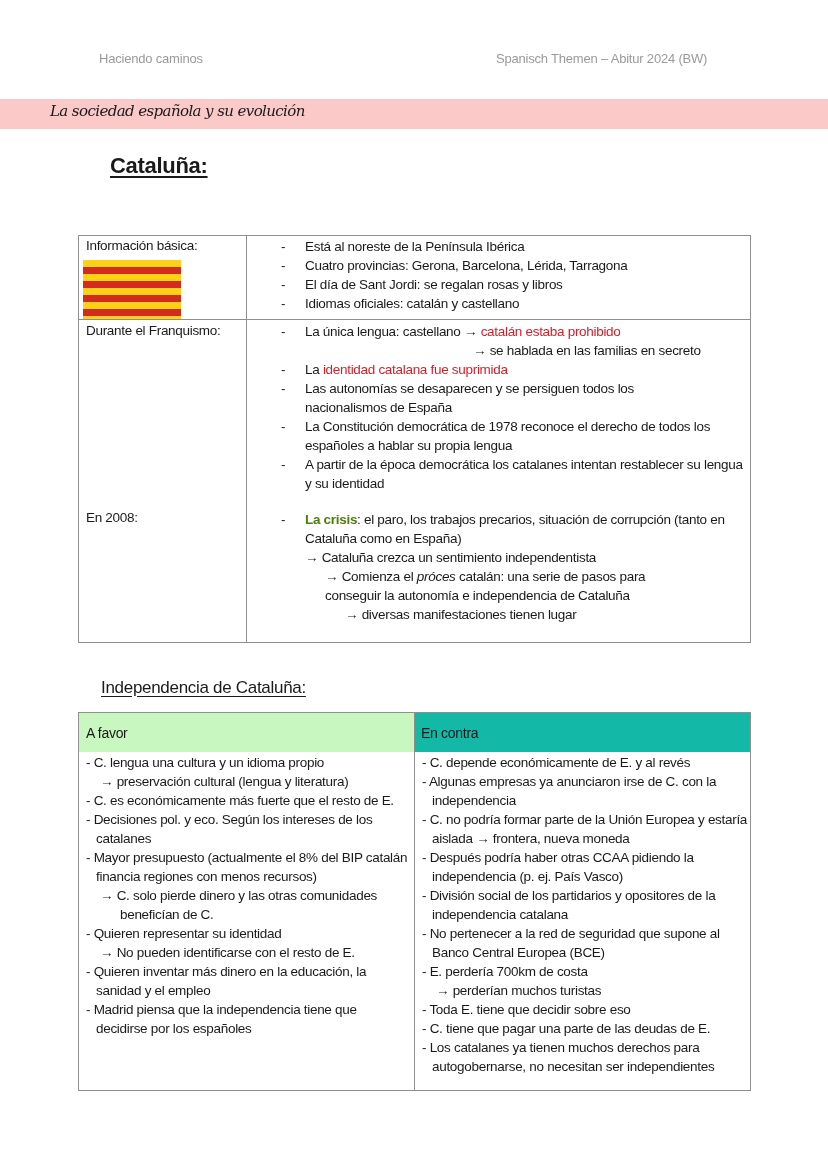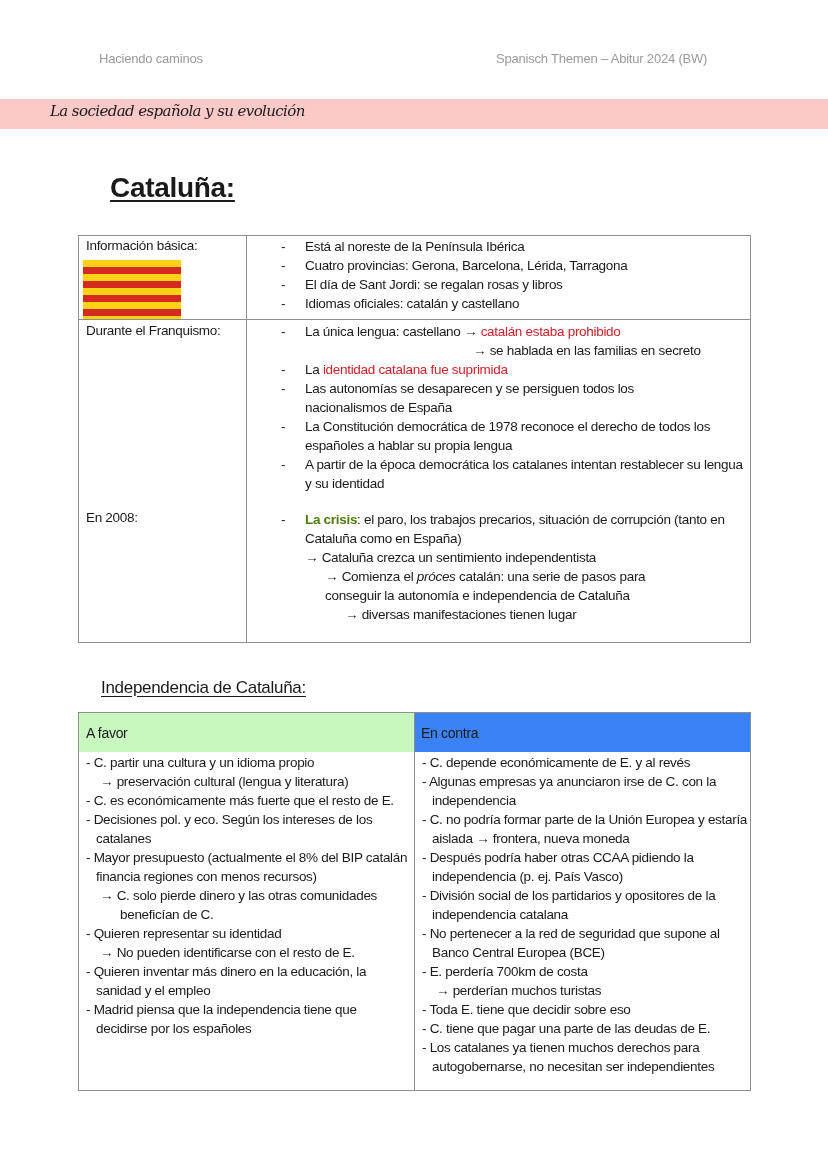--- a/index.html
+++ b/index.html
@@ -5,21 +5,21 @@
   * { box-sizing: border-box; margin: 0; padding: 0; }
   html, body { width: 828px; height: 1171px; background: #ffffff; overflow: hidden; }
   body { position: relative; font-family: "Liberation Sans", sans-serif; color: #1a1a1a; }
 
   .page-header-left { position: absolute; left: 99px; top: 51px; font-size: 13px; color: #9a9a9a; letter-spacing: -0.2px; }
   .page-header-right { position: absolute; left: 496px; top: 51px; font-size: 13px; color: #9a9a9a; letter-spacing: -0.2px; }
 
   .banner { position: absolute; left: 0; top: 99px; width: 828px; height: 30px; background: #fcc9c9; }
   .banner-title { position: absolute; left: 50px; top: 102px; font-family: "DejaVu Serif", serif; font-size: 15px; color: #1a1a1a; letter-spacing: -0.6px; font-style: italic; }
 
-  .main-title { position: absolute; left: 100px; top: 172px; font-size: 28px; font-weight: bold; text-decoration: underline; text-underline-offset: 3px; letter-spacing: -0.3px; }
+  .main-title { position: absolute; left: 100px; top: 153px; font-size: 22px; font-weight: bold; text-decoration: underline; text-underline-offset: 3px; letter-spacing: -0.3px; }
   .main-title .pad { display: inline-block; width: 10px; }
 
   .box { position: absolute; border: 1.5px solid #8f8f8f; background: #fff; }
   .box .left-col { position: absolute; left: 0; top: 0; bottom: 0; width: 168px; border-right: 1.5px solid #8f8f8f; }
   .cell-label { position: absolute; left: 7px; font-size: 13.5px; letter-spacing: -0.3px; }
 
   .bullet-list { position: absolute; left: 200px; right: 6px; font-size: 13.5px; line-height: 19px; letter-spacing: -0.3px; }
   .bullet-row { display: flex; }
   .bullet-row .dash { width: 26px; flex: none; padding-left: 2px; }
   .bullet-row .txt { flex: 1; }
@@ -27,21 +27,21 @@
   .red-bold { color: #4d7c0f; font-weight: bold; }
 
   .flag { position: absolute; left: 4px; top: 24px; width: 98px; height: 62px; background: #fcd116; }
   .flag .stripe { position: absolute; left: 0; width: 100%; height: 7px; background: #d52b1e; }
 
   .sub-title { position: absolute; left: 101px; top: 678px; font-size: 17px; text-decoration: underline; text-underline-offset: 3px; letter-spacing: -0.3px; }
 
   .ind-table { position: absolute; left: 78px; top: 712px; width: 673px; height: 379px; border: 1.5px solid #8f8f8f; }
   .ind-head { position: absolute; top: 0; height: 39px; }
   .ind-head.favor { left: 0; width: 335px; background: #c9f7c0; }
-  .ind-head.contra { left: 335px; right: 0; background: #3b82f6; }
+  .ind-head.contra { left: 335px; right: 0; background: #14b8a6; }
   .ind-head span { position: absolute; left: 7px; top: 12px; font-size: 14px; letter-spacing: -0.3px; }
   .ind-divider { position: absolute; left: 335px; top: 0; bottom: 0; border-left: 1.5px solid #8f8f8f; }
   .ind-col { position: absolute; top: 40px; font-size: 13.5px; line-height: 19px; letter-spacing: -0.3px; }
   .ind-col.favor { left: 7px; width: 322px; }
   .ind-col.contra { left: 343px; width: 326px; }
   .ind-item { padding-left: 10px; text-indent: -10px; }
   .ind-sub { padding-left: 34px; text-indent: -20px; }
 </style>
 </head>
 <body>
@@ -140,21 +140,21 @@
 <div class="ind-table">
   <div class="ind-head favor">
       <span>A favor</span>
     </div>
   <div class="ind-head contra">
       <span>En contra</span>
     </div>
   <div class="ind-divider"></div>
 
   <div class="ind-col favor">
-    <div class="ind-item">- C. partir una cultura y un idioma propio</div>
+    <div class="ind-item">- C. lengua una cultura y un idioma propio</div>
     <div class="ind-sub">→ preservación cultural (lengua y literatura)</div>
     <div class="ind-item">- C. es económicamente más fuerte que el resto de E.</div>
     <div class="ind-item">- Decisiones pol. y eco. Según los intereses de los catalanes</div>
     <div class="ind-item">- Mayor presupuesto (actualmente el 8% del BIP catalán financia regiones con menos recursos)</div>
     <div class="ind-sub">→ C. solo pierde dinero y las otras comunidades beneficían de C.</div>
     <div class="ind-item">- Quieren representar su identidad</div>
     <div class="ind-sub">→ No pueden identificarse con el resto de E.</div>
     <div class="ind-item">- Quieren inventar más dinero en la educación, la sanidad y el empleo</div>
     <div class="ind-item">- Madrid piensa que la independencia tiene que decidirse por los españoles</div>
   </div>

